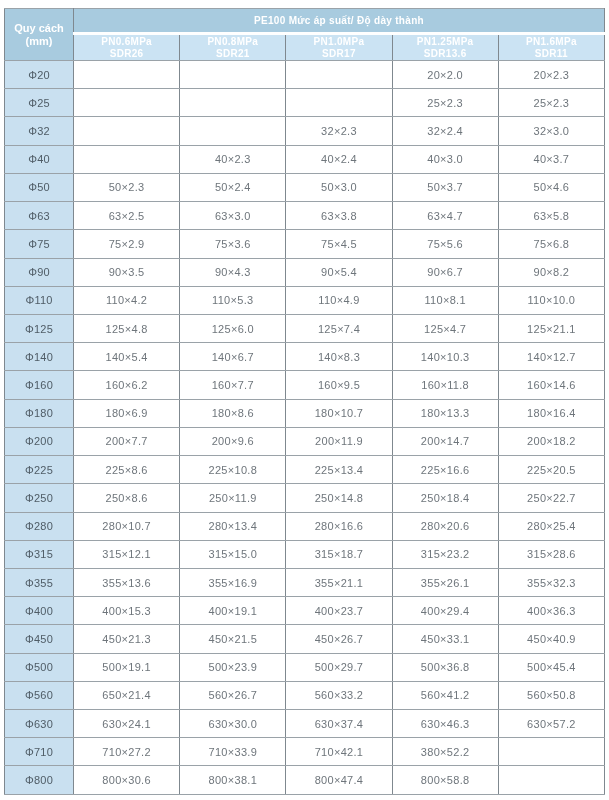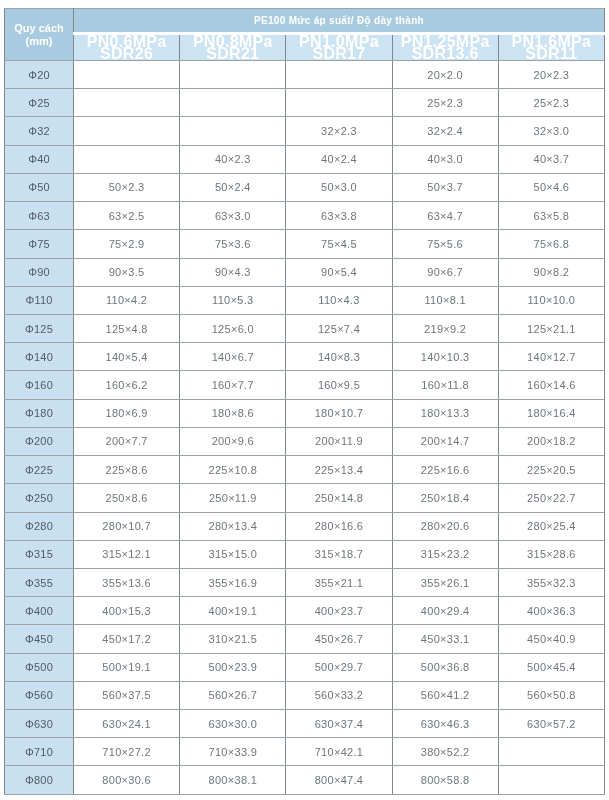--- a/index.html
+++ b/index.html
@@ -54,21 +54,21 @@
     background: var(--header-blue);
     color: var(--header-text);
     font-size: 10px;
     font-weight: bold;
     letter-spacing: 0.3px;
     border-bottom: 3px solid #ffffff;
   }
   th.sub-header-cell {
     background: var(--subheader-blue);
     color: var(--header-text);
-    font-size: 16px;
+    font-size: 10px;
     font-weight: bold;
     line-height: 11.5px;
     letter-spacing: 0.3px;
   }
   th.size-cell {
     background: var(--sizecol-blue);
     color: var(--size-text);
     font-size: 11px;
     font-weight: normal;
     letter-spacing: 0.2px;
@@ -186,30 +186,30 @@
           <td class="value-cell">90×3.5</td>
           <td class="value-cell">90×4.3</td>
           <td class="value-cell">90×5.4</td>
           <td class="value-cell">90×6.7</td>
           <td class="value-cell">90×8.2</td>
         </tr>
         <tr>
           <th class="size-cell">Φ110</th>
           <td class="value-cell">110×4.2</td>
           <td class="value-cell">110×5.3</td>
-          <td class="value-cell">110×4.3</td>
+          <td class="value-cell">110×4.9</td>
           <td class="value-cell">110×8.1</td>
           <td class="value-cell">110×10.0</td>
         </tr>
         <tr>
           <th class="size-cell">Φ125</th>
           <td class="value-cell">125×4.8</td>
           <td class="value-cell">125×6.0</td>
           <td class="value-cell">125×7.4</td>
-          <td class="value-cell">219×9.2</td>
+          <td class="value-cell">125×4.7</td>
           <td class="value-cell">125×21.1</td>
         </tr>
         <tr>
           <th class="size-cell">Φ140</th>
           <td class="value-cell">140×5.4</td>
           <td class="value-cell">140×6.7</td>
           <td class="value-cell">140×8.3</td>
           <td class="value-cell">140×10.3</td>
           <td class="value-cell">140×12.7</td>
         </tr>
@@ -280,37 +280,37 @@
         <tr>
           <th class="size-cell">Φ400</th>
           <td class="value-cell">400×15.3</td>
           <td class="value-cell">400×19.1</td>
           <td class="value-cell">400×23.7</td>
           <td class="value-cell">400×29.4</td>
           <td class="value-cell">400×36.3</td>
         </tr>
         <tr>
           <th class="size-cell">Φ450</th>
-          <td class="value-cell">450×17.2</td>
-          <td class="value-cell">310×21.5</td>
+          <td class="value-cell">450×21.3</td>
+          <td class="value-cell">450×21.5</td>
           <td class="value-cell">450×26.7</td>
           <td class="value-cell">450×33.1</td>
           <td class="value-cell">450×40.9</td>
         </tr>
         <tr>
           <th class="size-cell">Φ500</th>
           <td class="value-cell">500×19.1</td>
           <td class="value-cell">500×23.9</td>
           <td class="value-cell">500×29.7</td>
           <td class="value-cell">500×36.8</td>
           <td class="value-cell">500×45.4</td>
         </tr>
         <tr>
           <th class="size-cell">Φ560</th>
-          <td class="value-cell">560×37.5</td>
+          <td class="value-cell">650×21.4</td>
           <td class="value-cell">560×26.7</td>
           <td class="value-cell">560×33.2</td>
           <td class="value-cell">560×41.2</td>
           <td class="value-cell">560×50.8</td>
         </tr>
         <tr>
           <th class="size-cell">Φ630</th>
           <td class="value-cell">630×24.1</td>
           <td class="value-cell">630×30.0</td>
           <td class="value-cell">630×37.4</td>

